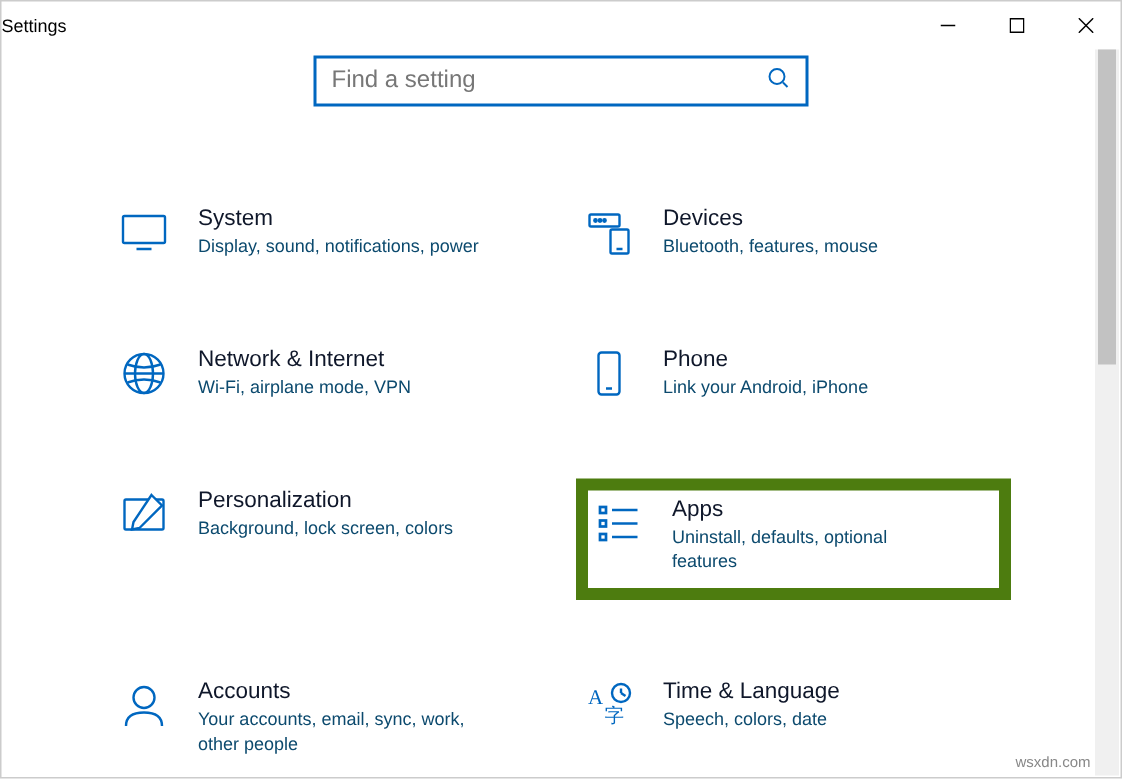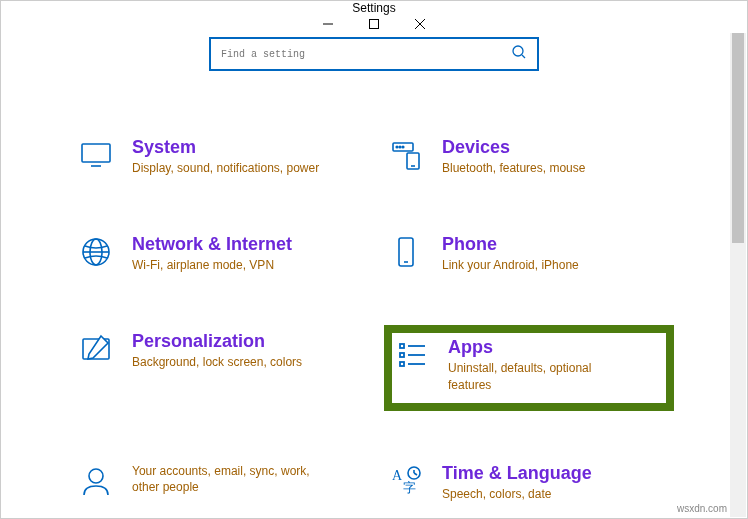--- a/index.html
+++ b/index.html
@@ -11,21 +11,20 @@
       overflow: hidden;
       position: relative;
       border: 1px solid #ccc;
     }
     .titlebar {
       height: 32px;
       display: flex;
       align-items: center;
       justify-content: space-between;
       padding-left: 0;
-      flex-direction: column;
     }
     .titlebar-title {
       font-size: 12px;
       color: #000;
     }
     .win-controls {
       display: flex;
       height: 100%;
     }
     .win-btn {
@@ -49,23 +48,23 @@
       height: 34px;
       border: 2px solid #0067c0;
       display: flex;
       align-items: center;
       padding: 0 10px;
     }
     .search-input {
       flex: 1;
       border: none;
       outline: none;
-      font-size: 10px;
+      font-size: 16px;
       color: #0f172a;
-      font-family: Liberation Mono, monospace;
+      font-family: Liberation Sans, sans-serif;
     }
     .search-input::placeholder { color: #777; }
     .search-icon { color: #0067c0; }
     .grid {
       width: 600px;
       margin: 0 auto;
       display: grid;
       grid-template-columns: 1fr 1fr;
       column-gap: 20px;
       row-gap: 46px;
@@ -82,28 +81,27 @@
       height: 36px;
       flex-shrink: 0;
       color: #0067c0;
       display: flex;
       align-items: center;
       justify-content: center;
     }
     .cat-icon svg { width: 34px; height: 34px; }
     .cat-text { padding-top: 0px; max-width: 190px; }
     .cat-title {
-      font-size: 18px;
-      color: #6d28d9;
+      font-size: 15px;
+      color: #0f172a;
       margin-bottom: 2px;
-      font-weight: bold;
     }
     .cat-desc {
       font-size: 12px;
-      color: #a16207;
+      color: #0c4a6e;
       line-height: 1.35;
     }
     .highlighted {
       border: 8px solid #4d7c0f;
       padding: 4px 2px 10px 2px;
     }
     .scrollbar {
       position: absolute;
       right: 1px;
       top: 32px;
@@ -257,20 +255,21 @@
     </div>
 
     <div class="category">
       <span class="cat-icon">
         <svg viewBox="0 0 34 34" fill="none" stroke="currentColor" stroke-width="1.6">
             <circle cx="17" cy="12" r="7"></circle>
             <path d="M5 31 Q5 22 17 22 Q29 22 29 31"></path>
           </svg>
       </span>
       <div class="cat-text">
+        <div class="cat-title">Accounts</div>
         <div class="cat-desc">Your accounts, email, sync, work, other people</div>
       </div>
     </div>
 
     <div class="category">
       <span class="cat-icon">
         <svg viewBox="0 0 34 34" fill="none" stroke="currentColor" stroke-width="1.6">
             <text x="3" y="16" font-size="14" fill="currentColor" stroke="none" font-family="Segoe UI">A</text>
             <text x="14" y="28" font-size="13" fill="currentColor" stroke="none" font-family="Segoe UI">字</text>
             <circle cx="25" cy="9" r="6"></circle>

